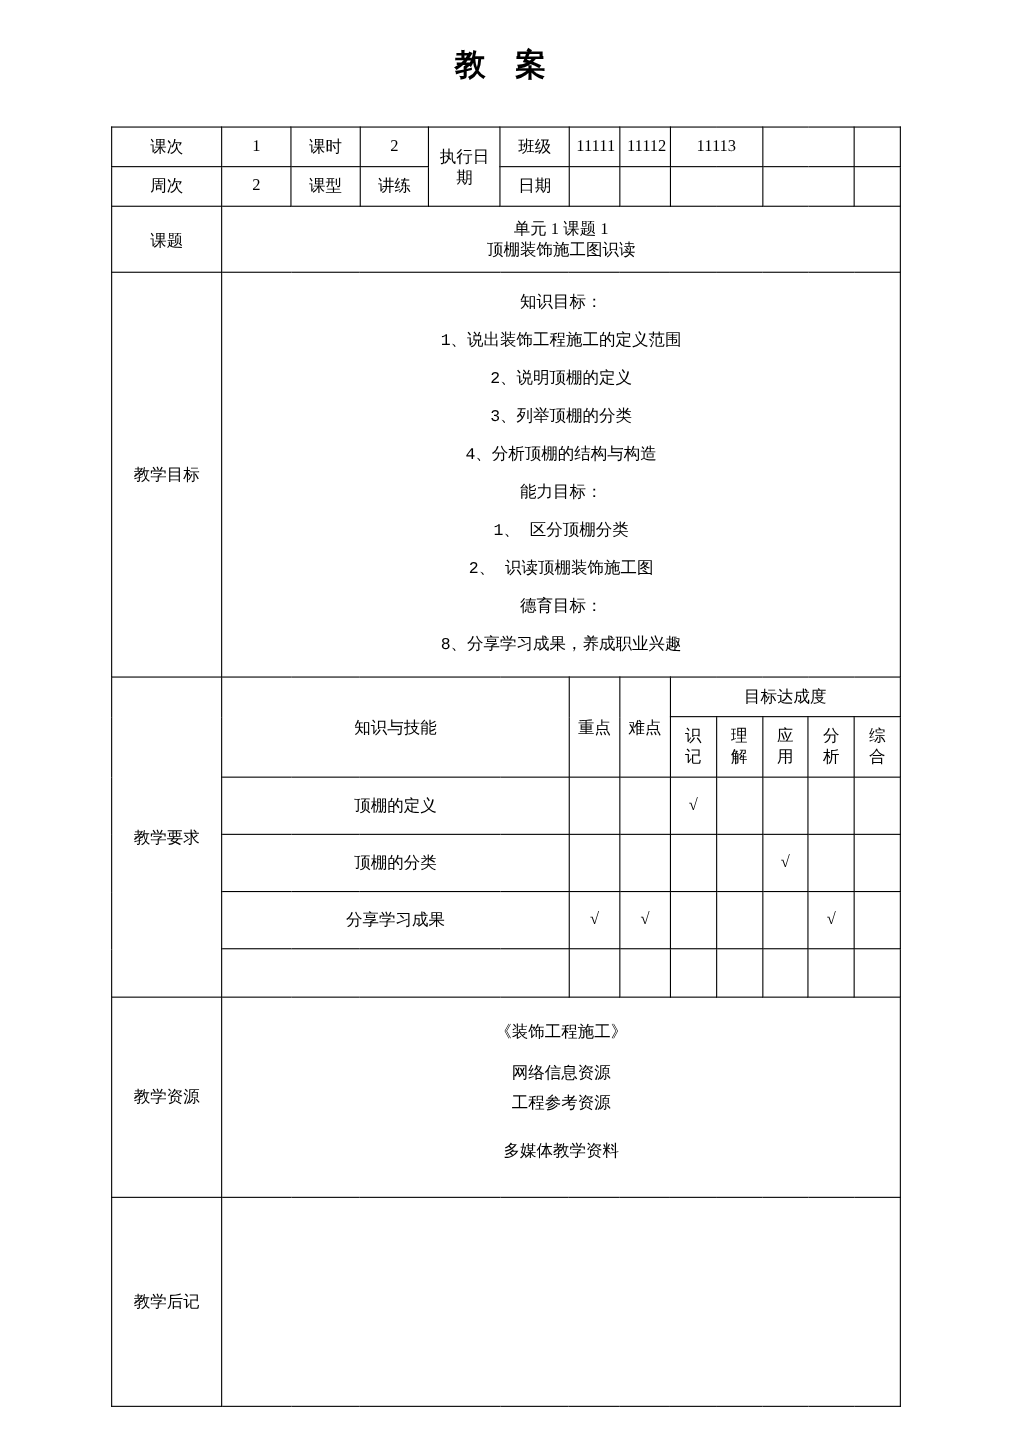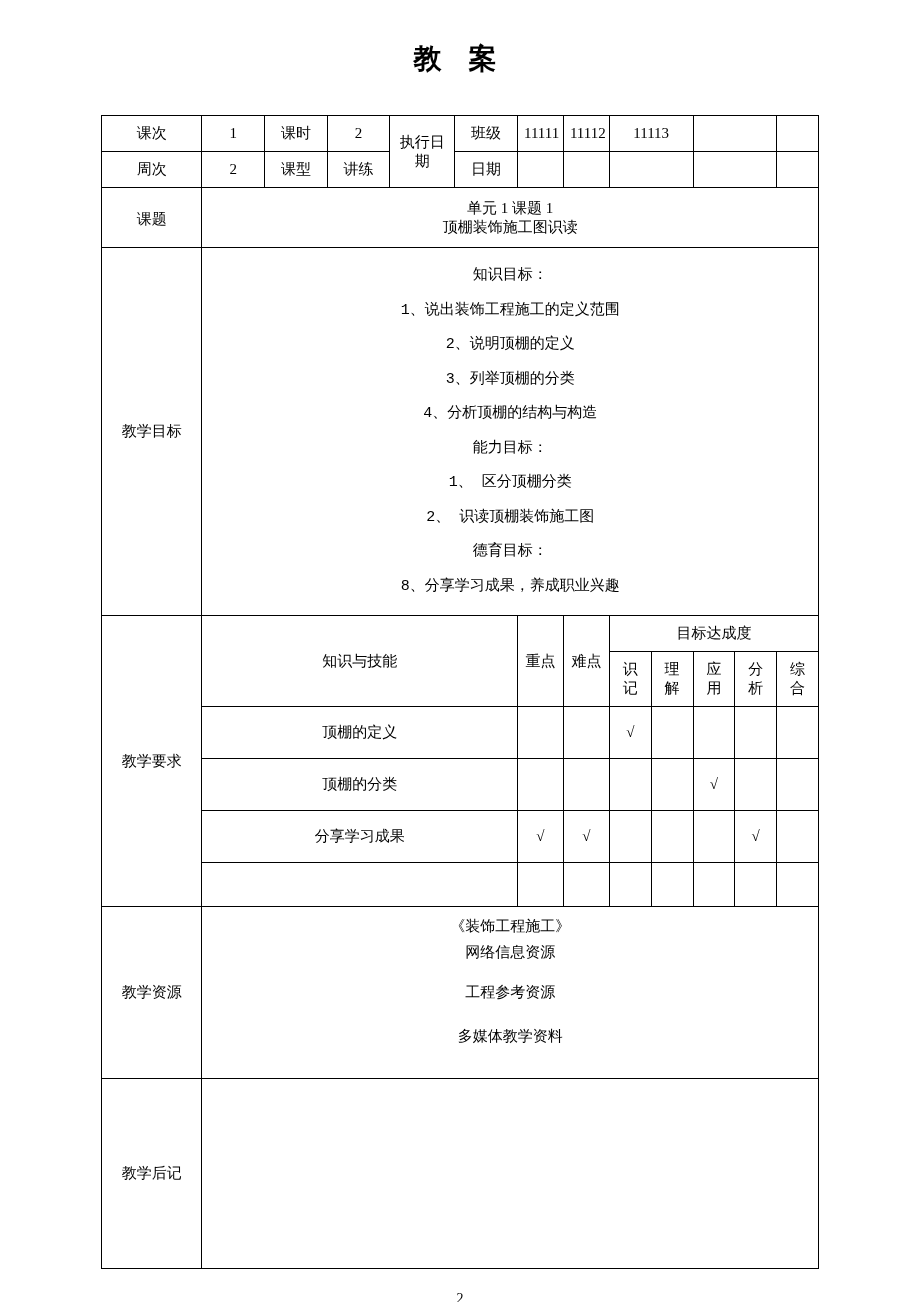--- a/index.html
+++ b/index.html
@@ -144,23 +144,23 @@
     <td></td>
     <td></td>
     <td></td>
     <td></td>
     <td></td>
   </tr>
 
   <tr>
     <td>教学资源</td>
     <td colspan="12" class="left-text">
-      <p style="margin:1px 0;line-height:1.6">《装饰工程施工》</p>
+      <p style="margin:13px 0;line-height:1.6">《装饰工程施工》</p>
       <p style="margin:2px 0;line-height:1.6">网络信息资源</p>
-      <p style="margin:16px 0;line-height:1.6">工程参考资源</p>
+      <p style="margin:3px 0;line-height:1.6">工程参考资源</p>
       <p style="margin:20px 0;line-height:1.6">多媒体教学资料</p>
     </td>
   </tr>
 
   <tr>
     <td class="tall">教学后记</td>
     <td colspan="12"></td>
   </tr>
 </tbody>
   </table>

